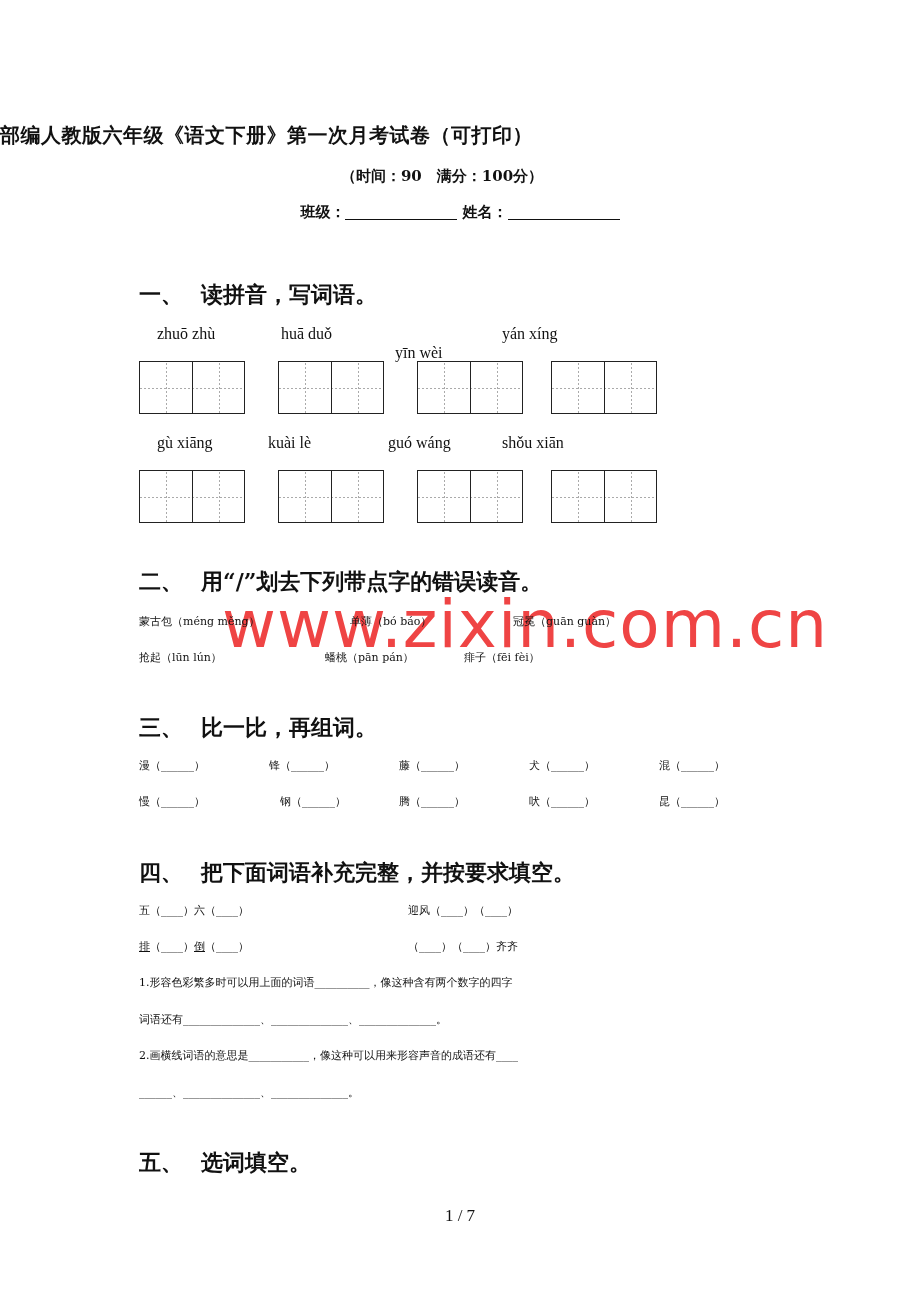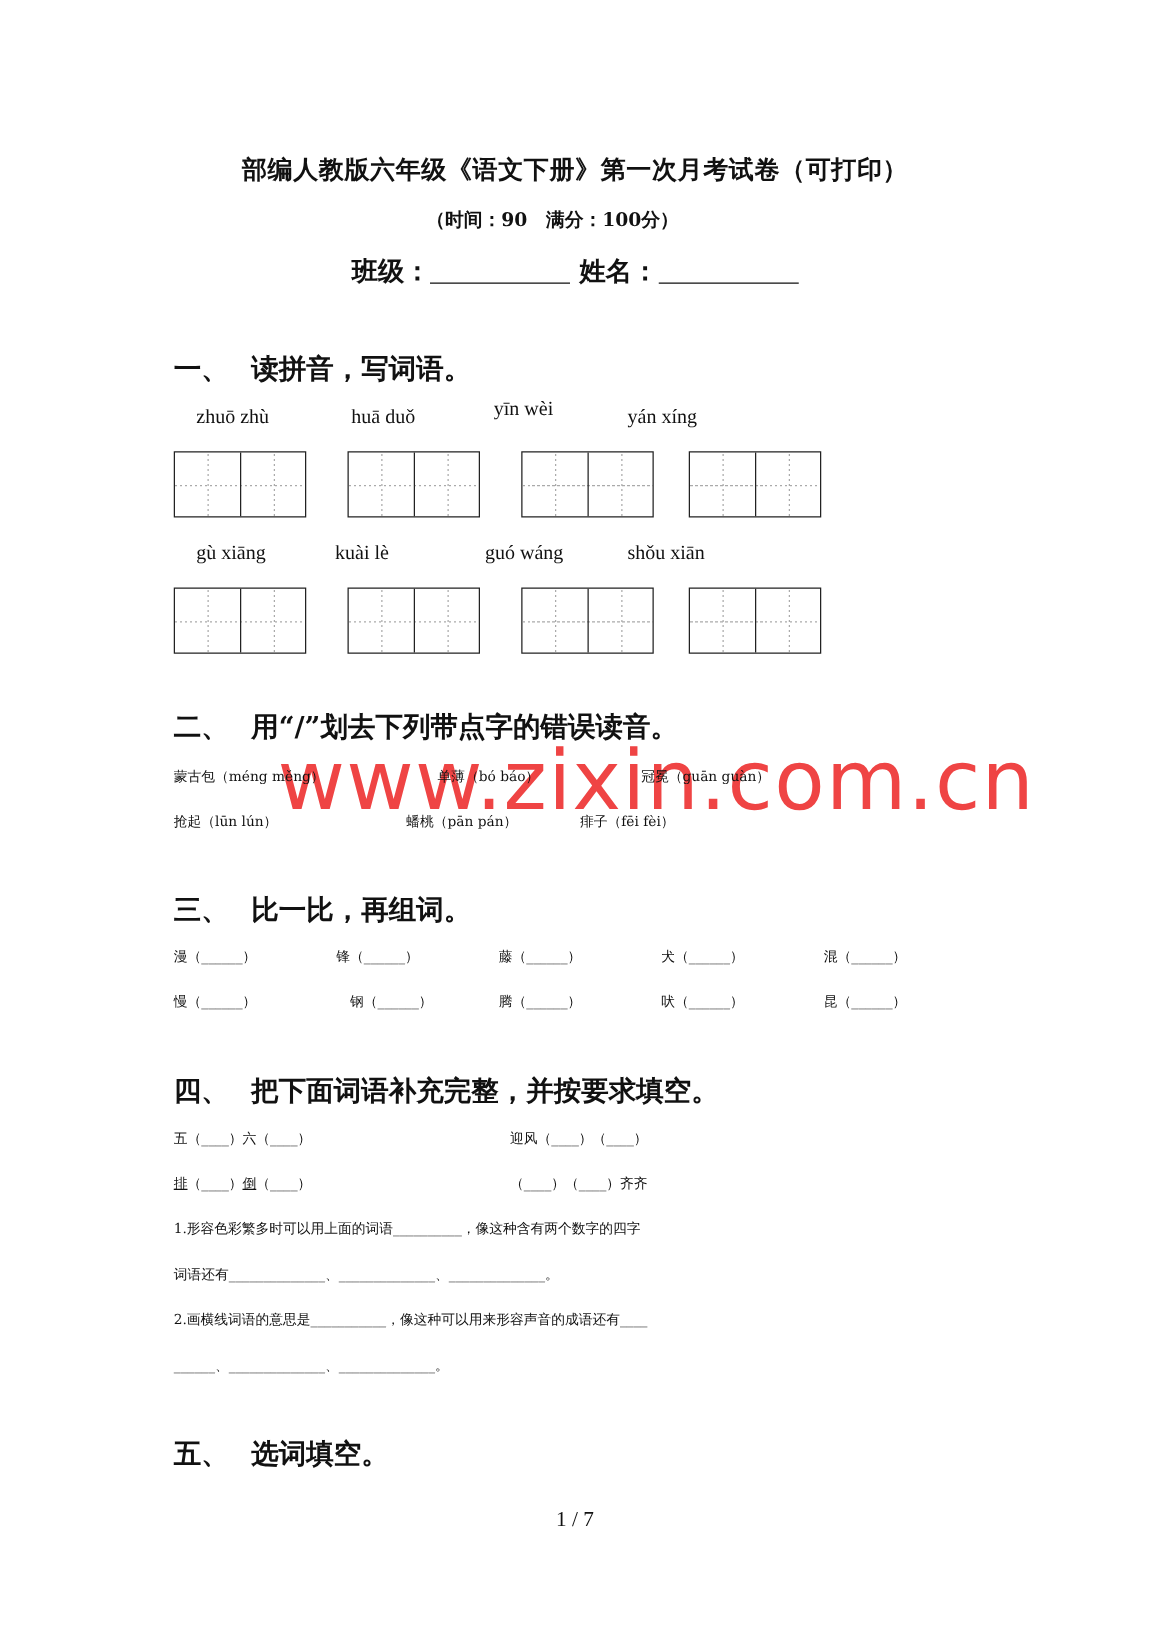--- a/index.html
+++ b/index.html
@@ -1,21 +1,21 @@
 <!DOCTYPE html>
 <html><head>
 <meta charset="utf-8">
 <style>
   html, body { margin: 0; padding: 0; background: #ffffff; }
   body { width: 920px; height: 1302px; position: relative; overflow: hidden;
          font-family: "DejaVu Serif", "Liberation Serif", serif; color: #111; }
   .abs { position: absolute; white-space: nowrap; }
-  .title { top: 122px; left: 0; width: 920px; text-align: center; font-size: 20px; font-weight: bold; letter-spacing: 0.5px; }
+  .title { top: 122px; left: 0; width: 920px; text-align: left; font-size: 20px; font-weight: bold; letter-spacing: 0.5px; }
   .sub { top: 167px; left: 0; width: 884px; text-align: center; font-size: 15px; font-weight: bold; }
-  .nameline { top: 203px; left: 0; width: 920px; text-align: center; font-size: 21px; font-weight: bold; }
+  .nameline { top: 203px; left: 0; width: 920px; text-align: center; font-size: 15px; font-weight: bold; }
   .blank-line { display: inline-block; border-bottom: 1px solid #111; height: 15px; vertical-align: -3px; }
   .sec { font-size: 22px; left: 139px; font-weight: bold; }
   .sec .num { display: inline-block; width: 62px; }
   .py { font-size: 16px; font-family: "Liberation Serif", serif; }
   .tian { position: absolute; width: 106px; height: 53px; border: 1px solid #222; box-sizing: border-box;
           background:
             linear-gradient(#222,#222) 52px 0/1px 100% no-repeat,
             repeating-linear-gradient(90deg, #aaa 0 2px, transparent 2px 4px) 0 26px/100% 1px no-repeat,
             repeating-linear-gradient(0deg, #aaa 0 2px, transparent 2px 4px) 26px 0/1px 100% no-repeat,
             repeating-linear-gradient(0deg, #aaa 0 2px, transparent 2px 4px) 79px 0/1px 100% no-repeat; }
@@ -37,21 +37,21 @@
   <div class="abs nameline">
     <span>班级：</span><span class="blank-line" style="width:112px"></span>
     <span>姓名：</span><span class="blank-line" style="width:112px"></span>
   </div>
 
   <div class="abs sec" style="top:280px">
     <span class="num">一、</span><span>读拼音，写词语。</span>
   </div>
   <div class="abs py" style="top:325px;left:157px">zhuō zhù</div>
   <div class="abs py" style="top:325px;left:281px">huā duǒ</div>
-  <div class="abs py" style="top:319px;left:395px">yīn wèi</div>
+  <div class="abs py" style="top:344px;left:395px">yīn wèi</div>
   <div class="abs py" style="top:325px;left:502px">yán xíng</div>
   <div class="tian" style="top:361px;left:139px"></div>
   <div class="tian" style="top:361px;left:278px"></div>
   <div class="tian" style="top:361px;left:417px"></div>
   <div class="tian" style="top:361px;left:551px"></div>
 
   <div class="abs py" style="top:434px;left:157px">gù xiāng</div>
   <div class="abs py" style="top:434px;left:268px">kuài lè</div>
   <div class="abs py" style="top:434px;left:388px">guó wáng</div>
   <div class="abs py" style="top:434px;left:502px">shǒu xiān</div>

